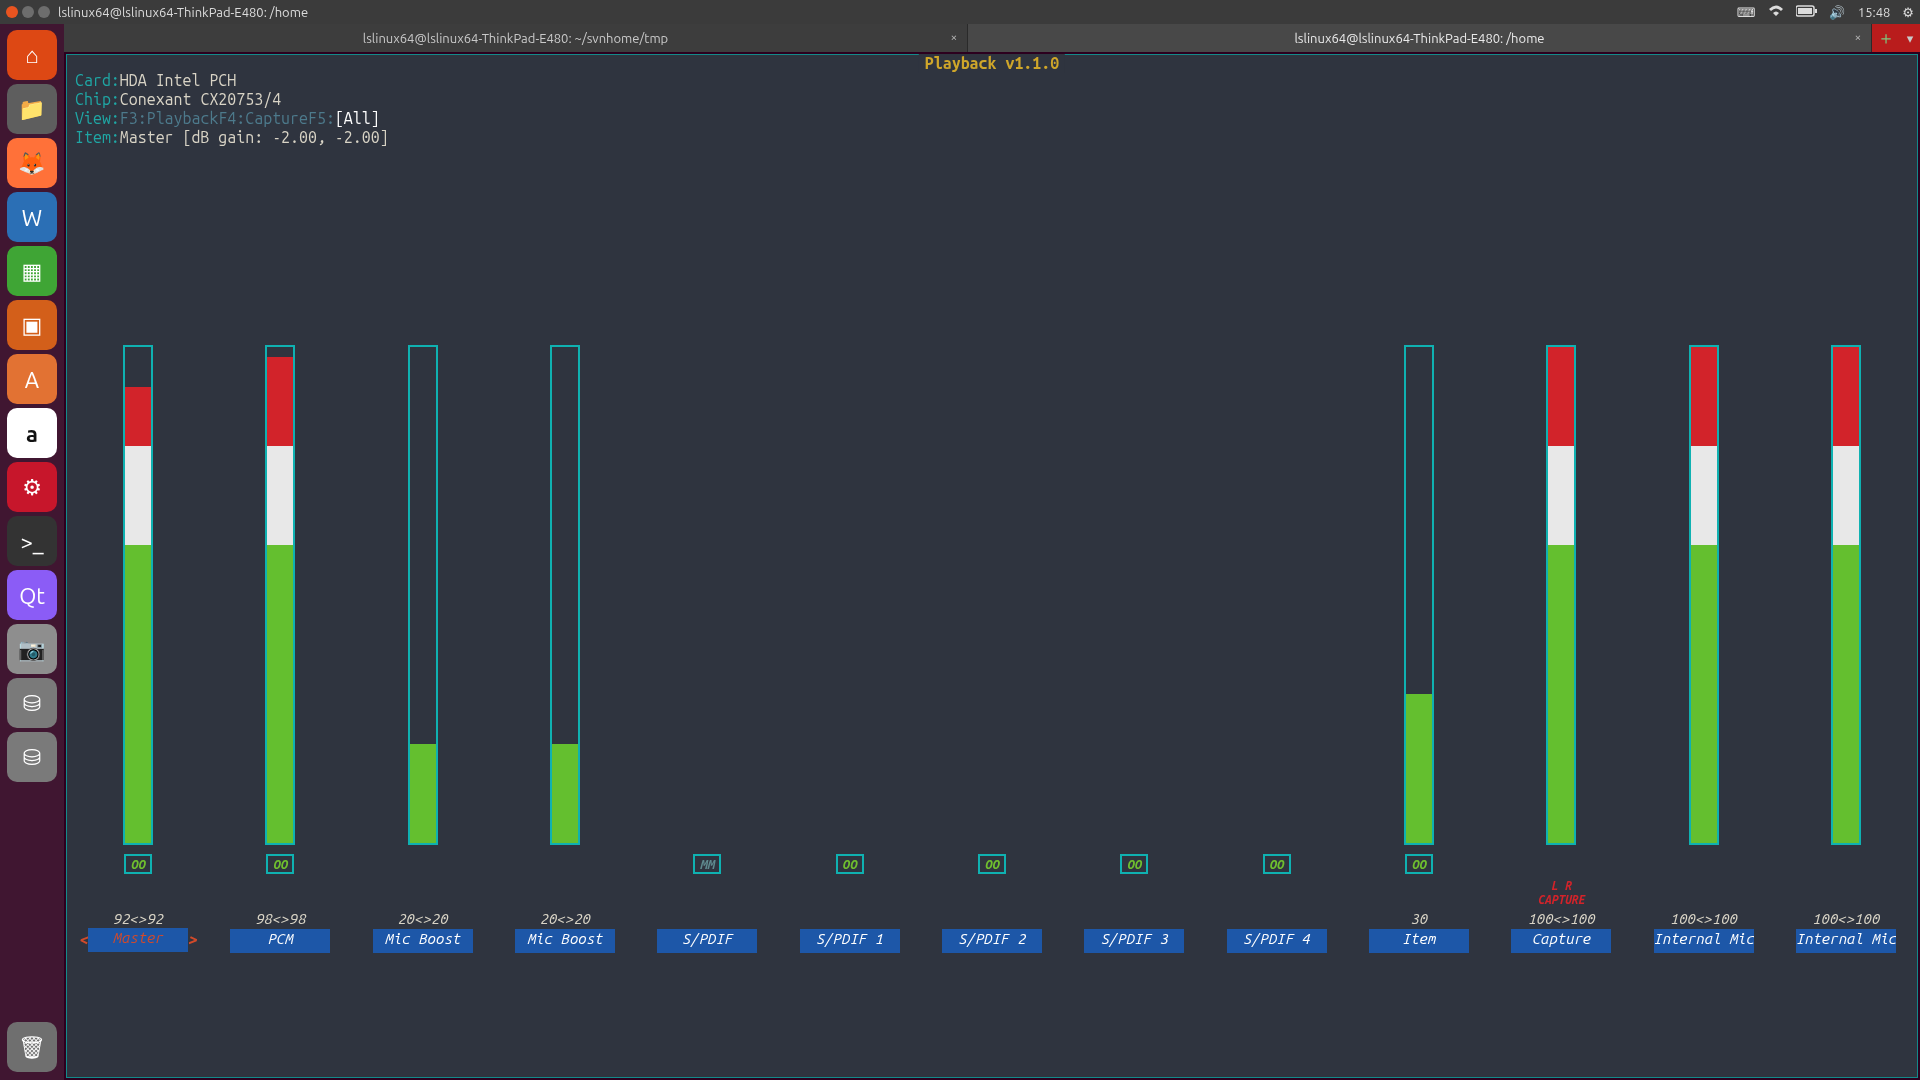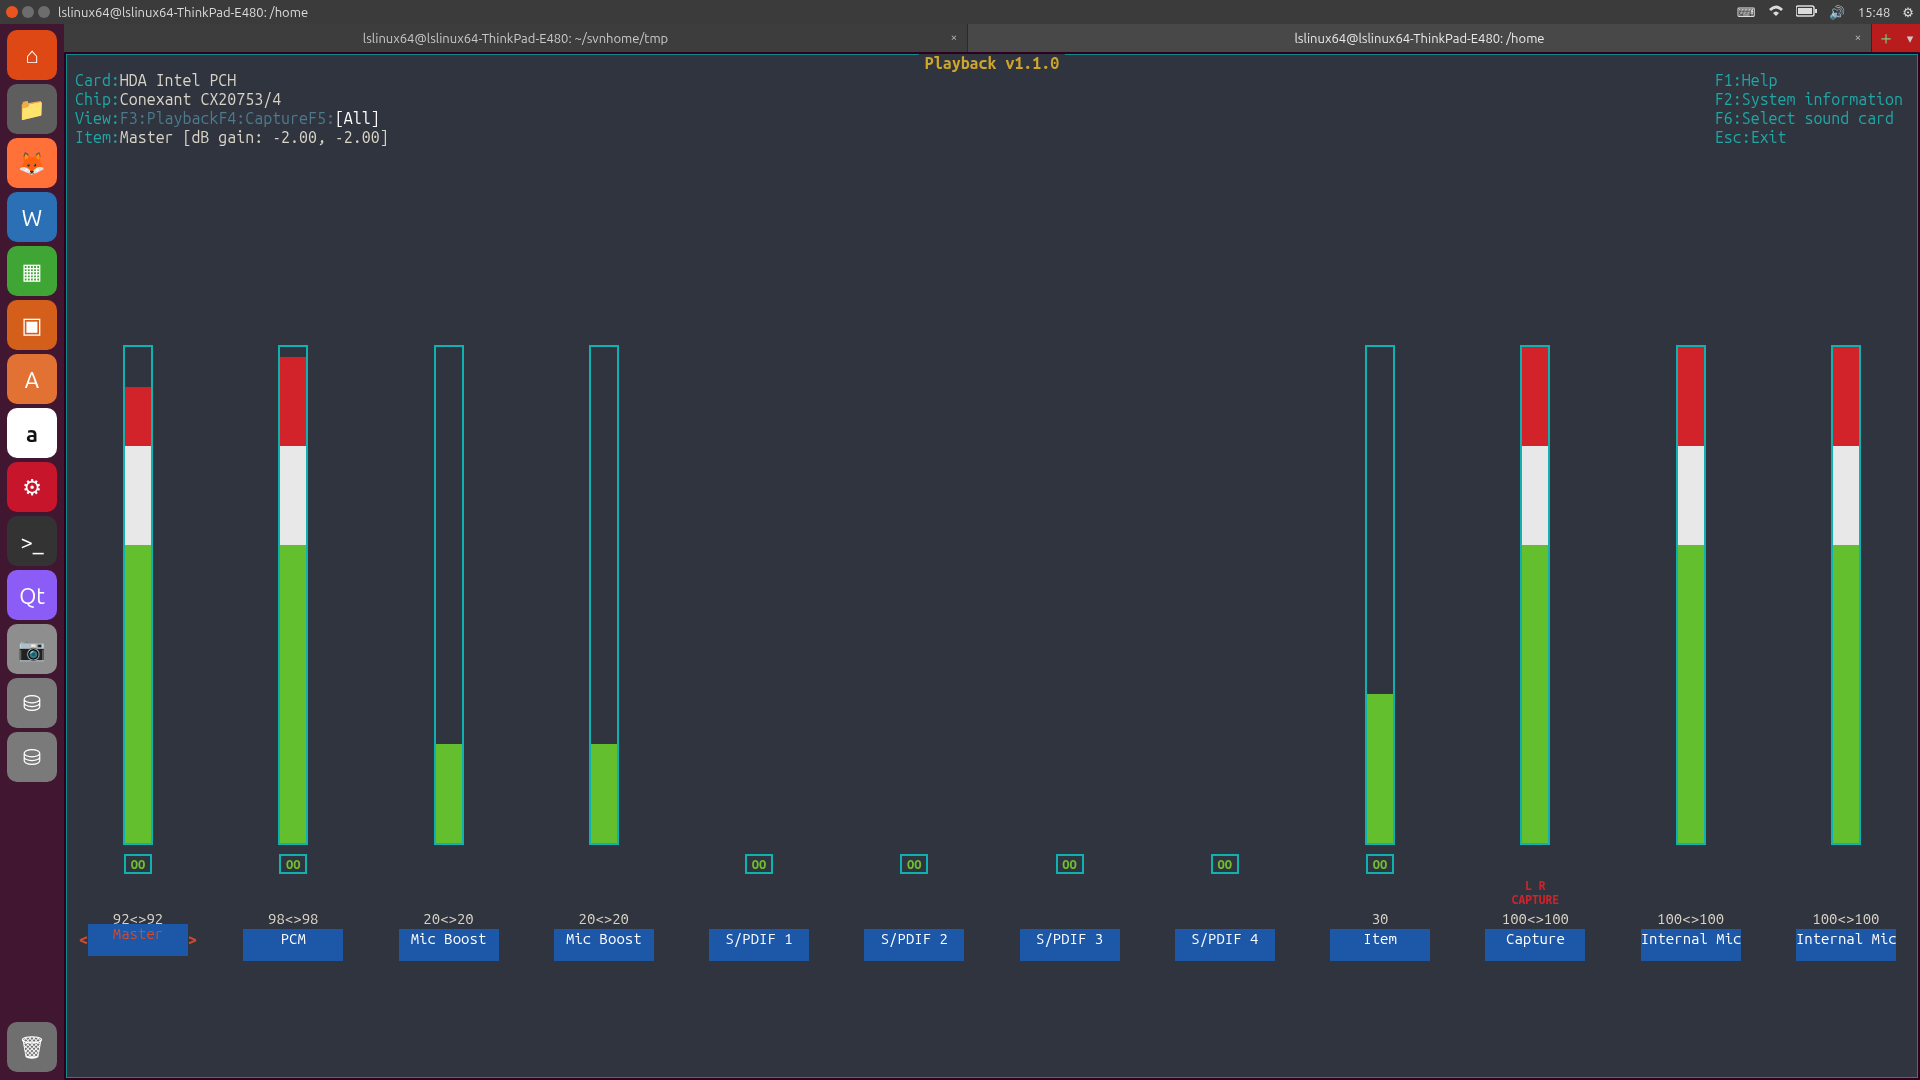--- a/index.html
+++ b/index.html
@@ -57,39 +57,39 @@
   .term-title { position:absolute; top:-1px; left:50%; transform:translateX(-50%); background:#2f343f; padding:0 6px; color:#cfa62a; font-weight:bold; }
 
   .info-left { position:absolute; top:16px; left:8px; }
   .info-right{ position:absolute; top:16px; right:14px; text-align:left; }
   .info-row { display:flex; gap:0; }
   .k-cyan { color:#1fa7a5; }
   .k-dim  { color:#4d7a8c; }
   .k-txt  { color:#d9d4c6; }
   .k-yellow { color:#ffffff; }
 
-  .mixer-area { position:absolute; top:290px; bottom:20px; left:20px; right:20px; display:flex; justify-content:space-between; }
+  .mixer-area { position:absolute; top:290px; bottom:20px; left:20px; right:20px; display:flex; justify-content:space-between;font-style:italic; }
   .chan { width:102px; display:flex; flex-direction:column; align-items:center; }
 
   .meter-wrap { height:500px; display:flex; align-items:flex-end; }
   .meter { width:30px; height:500px; border:2px solid #0fb1b1; background:#2f343f; display:flex; flex-direction:column; justify-content:flex-end; }
   .meter .red   { background:#d2232a; width:100%; }
   .meter .white { background:#e8e8e8; width:100%; }
   .meter .green { background:#64bf2f; width:100%; }
 
   .mutebox-row { height:22px; margin-top:8px; display:flex; align-items:center; }
   .mutebox { width:28px; height:20px; border:2px solid #0fb1b1; display:flex; align-items:center; justify-content:center; font-size:13px; font-weight:bold; }
   .mutebox.on  { color:#6fbf2f; }
   .mutebox.mm  { color:#5f8a8f; }
 
   .capture-flag { height:28px; color:#d2232a; font-size:12px; text-align:center; font-weight:bold; line-height:14px; margin-top:4px;}
   .capture-flag-spacer { height:28px; margin-top:4px; }
 
   .values { color:#d9d4c6; font-size:15px; height:18px; margin-top:2px; }
-  .label  { background:#1d57a8; color:#ffffff; width:100px; text-align:center; font-size:15px; height:32px; line-height:20px; margin-top:2px; overflow:hidden; white-space:nowrap; }
+  .label  { background:#1d57a8; color:#ffffff; width:100px; text-align:center; font-size:15px; height:24px; line-height:20px; margin-top:2px; overflow:hidden; white-space:nowrap; }
   .label.selected { color:#d24a2a; position:relative; }
   .sel-left, .sel-right { color:#d24a2a; font-weight:bold; }
   .label-row { display:flex; align-items:center; gap:0; height:20px; margin-top:2px;}
 
 </style>
 </head>
 <body>
 
 <div class="top-panel">
   <div class="window-btns">
@@ -174,38 +174,20 @@
             <span class="k-dim"> Capture </span>
           <span class="k-dim"> F5:</span>
             <span class="k-yellow">[All]</span>
         </div>
         <div class="info-row">
             <span class="k-cyan">Item: </span>
             <span class="k-txt">Master [dB gain: -2.00, -2.00]</span>
           </div>
       </div>
 
-      <div class="info-right">
-        <div class="info-row">
-            <span class="k-cyan">F1:</span>
-            <span class="k-cyan">  Help</span>
-          </div>
-        <div class="info-row">
-            <span class="k-cyan">F2:</span>
-            <span class="k-cyan">  System information</span>
-          </div>
-        <div class="info-row">
-            <span class="k-cyan">F6:</span>
-            <span class="k-cyan">  Select sound card</span>
-          </div>
-        <div class="info-row">
-            <span class="k-cyan">Esc:</span>
-            <span class="k-cyan"> Exit</span>
-          </div>
-      </div>
 
       <div class="mixer-area" id="mixer">
           <div class="chan">
             <div class="meter-wrap">
               <div class="meter">
                 <div class="red" style="height: 59.52px;"></div>
                 <div class="white" style="height: 99.2px;"></div>
                 <div class="green" style="height: 297.6px;"></div>
               </div>
             </div>
@@ -253,20 +235,29 @@
               </div>
             </div>
             <div class="mutebox-row"></div>
             <div class="capture-flag-spacer"></div>
             <div class="values">20&lt;&gt;20</div>
             <div class="label">Mic Boost</div>
           </div>
           <div class="chan">
             <div class="meter-wrap"></div>
             <div class="mutebox-row">
+              <div class="mutebox mm">MM</div>
+            </div>
+            <div class="capture-flag-spacer"></div>
+            <div class="values"></div>
+            <div class="label">S/PDIF</div>
+          </div>
+          <div class="chan">
+            <div class="meter-wrap"></div>
+            <div class="mutebox-row">
               <div class="mutebox on">OO</div>
             </div>
             <div class="capture-flag-spacer"></div>
             <div class="values"></div>
             <div class="label">S/PDIF 1</div>
           </div>
           <div class="chan">
             <div class="meter-wrap"></div>
             <div class="mutebox-row">
               <div class="mutebox on">OO</div>

